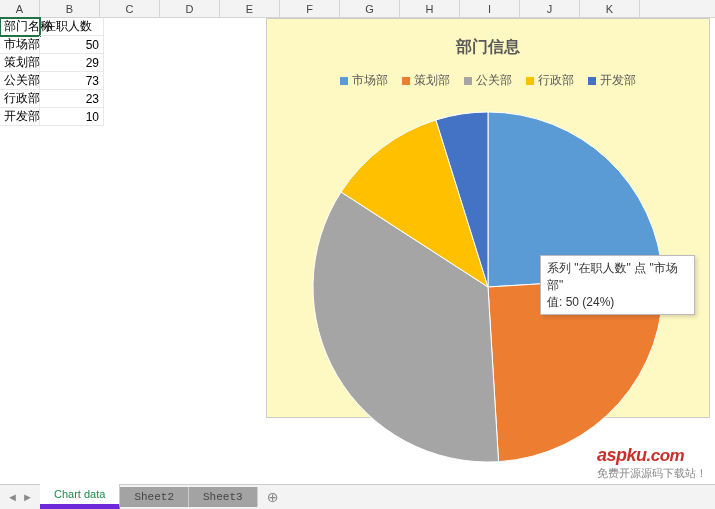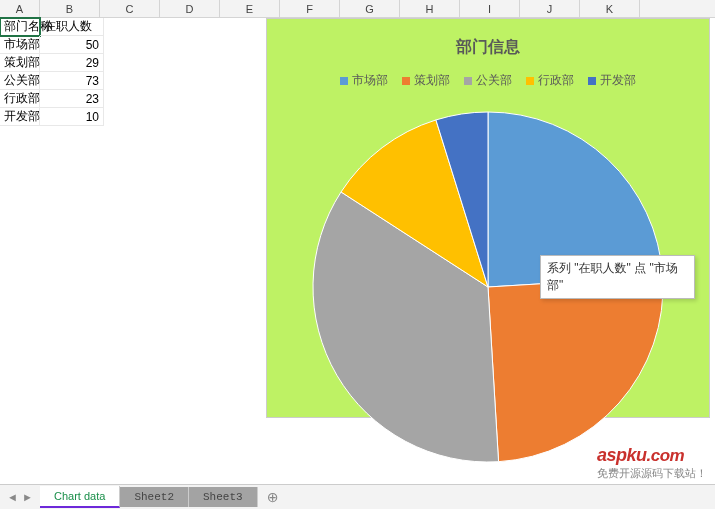--- a/index.html
+++ b/index.html
@@ -11,34 +11,34 @@
 
   
   .grid { position: relative; height: 466px; background: #fff; }
   .gridrow { display: flex; height: 18px; font-size: 12px; }
   .cell { border-right: 1px solid #e8e8e8; border-bottom: 1px solid #e8e8e8; padding: 0 4px; display: flex; align-items: center; white-space: nowrap; }
   .cell.colA { width: 40px; }
   .cell.colB { width: 64px; justify-content: flex-end; }
   .cell.sel { outline: 2px solid #217346; outline-offset: -1px; }
 
   
-  .chart { position: absolute; left: 266px; top: 18px; width: 444px; height: 400px; border: 1px solid #ccc; background: #bef264; }
+  .chart { position: absolute; left: 266px; top: 18px; width: 444px; height: 400px; border: 1px solid #ccc; background: #fef9c3; }
   .chart-title { text-align: center; font-size: 16px; font-weight: bold; color: #595959; margin-top: 18px; }
   .legend { display: flex; justify-content: center; gap: 14px; margin-top: 14px; font-size: 12px; color: #595959; }
   .legend-item { display: flex; align-items: center; gap: 4px; }
   .swatch { width: 8px; height: 8px; }
   .pie { display: block; margin: 18px auto 0; }
 
   .tooltip { position: absolute; left: 540px; top: 255px; width: 155px; background: #fff; border: 1px solid #bbb; box-shadow: 2px 2px 4px rgba(0,0,0,0.15); font-size: 12px; padding: 4px 6px; line-height: 1.4; color: #333; }
 
   
   .tabs { position: absolute; left: 0; bottom: 0; height: 25px; width: 100%; border-top: 1px solid #ccc; background: #f3f3f3; display: flex; align-items: center; font-size: 11px; }
   .tab-nav { width: 40px; display:flex; justify-content:center; gap:4px; color:#888; }
   .tab { padding: 4px 14px; border-right: 1px solid #ccc; background: #fff; cursor: pointer; color:#444; }
-  .tab.active { color: #1a8f4a; border-bottom: 2px solid #6d28d9; background:#fff; }
+  .tab.active { color: #1a8f4a; border-bottom: 6px solid #6d28d9; background:#fff; }
   .tab.inactive { background:#a3a3a3;font-family:Liberation Mono, monospace; }
   .addsheet { width:30px; text-align:center; color:#888; font-size:14px; }
 
   .watermark { position:absolute; right:8px; bottom:28px; font-size:18px; font-weight:bold; font-style:italic; color:#c9302c; letter-spacing:-0.5px; }
   .watermark small { font-size:11px; color:#888; font-style:normal; font-weight:normal; display:block; text-align:right; letter-spacing:0; }
 </style>
 </head>
 <body>
 
 <div class="colheads">
@@ -110,20 +110,21 @@
       <path d="M0 0 L1.0715659492539341e-14 -175 A175 175 0 0 1 174.68072198908055 -10.56623704890005 Z" fill="#5b9bd5" stroke="#fff" stroke-width="1"></path>
       <path d="M0 0 L174.68072198908055 -10.56623704890005 A175 175 0 0 1 10.566237048900062 174.68072198908055 Z" fill="#ed7d31" stroke="#fff" stroke-width="1"></path>
       <path d="M0 0 L10.566237048900062 174.68072198908055 A175 175 0 0 1 -146.9589945647947 -95.0160718852587 Z" fill="#a5a5a5" stroke="#fff" stroke-width="1"></path>
       <path d="M0 0 L-146.9589945647947 -95.0160718852587 A175 175 0 0 1 -52.06303442466062 -167.07615163899547 Z" fill="#ffc000" stroke="#fff" stroke-width="1"></path>
       <path d="M0 0 L-52.06303442466062 -167.07615163899547 A175 175 0 0 1 -3.214697847761802e-14 -175 Z" fill="#4472c4" stroke="#fff" stroke-width="1"></path>
     </svg>
 </div>
 
 <div class="tooltip">
   <div>系列 "在职人数" 点 "市场部"</div>
+  <div>值: 50 (24%)</div>
 </div>
 
 <div class="watermark">
   <span>aspku</span><span style="font-size:17px">.com</span>
   <small>免费开源源码下载站！</small>
 </div>
 
 <div class="tabs">
   <div class="tab-nav">
     <span>◄</span>

